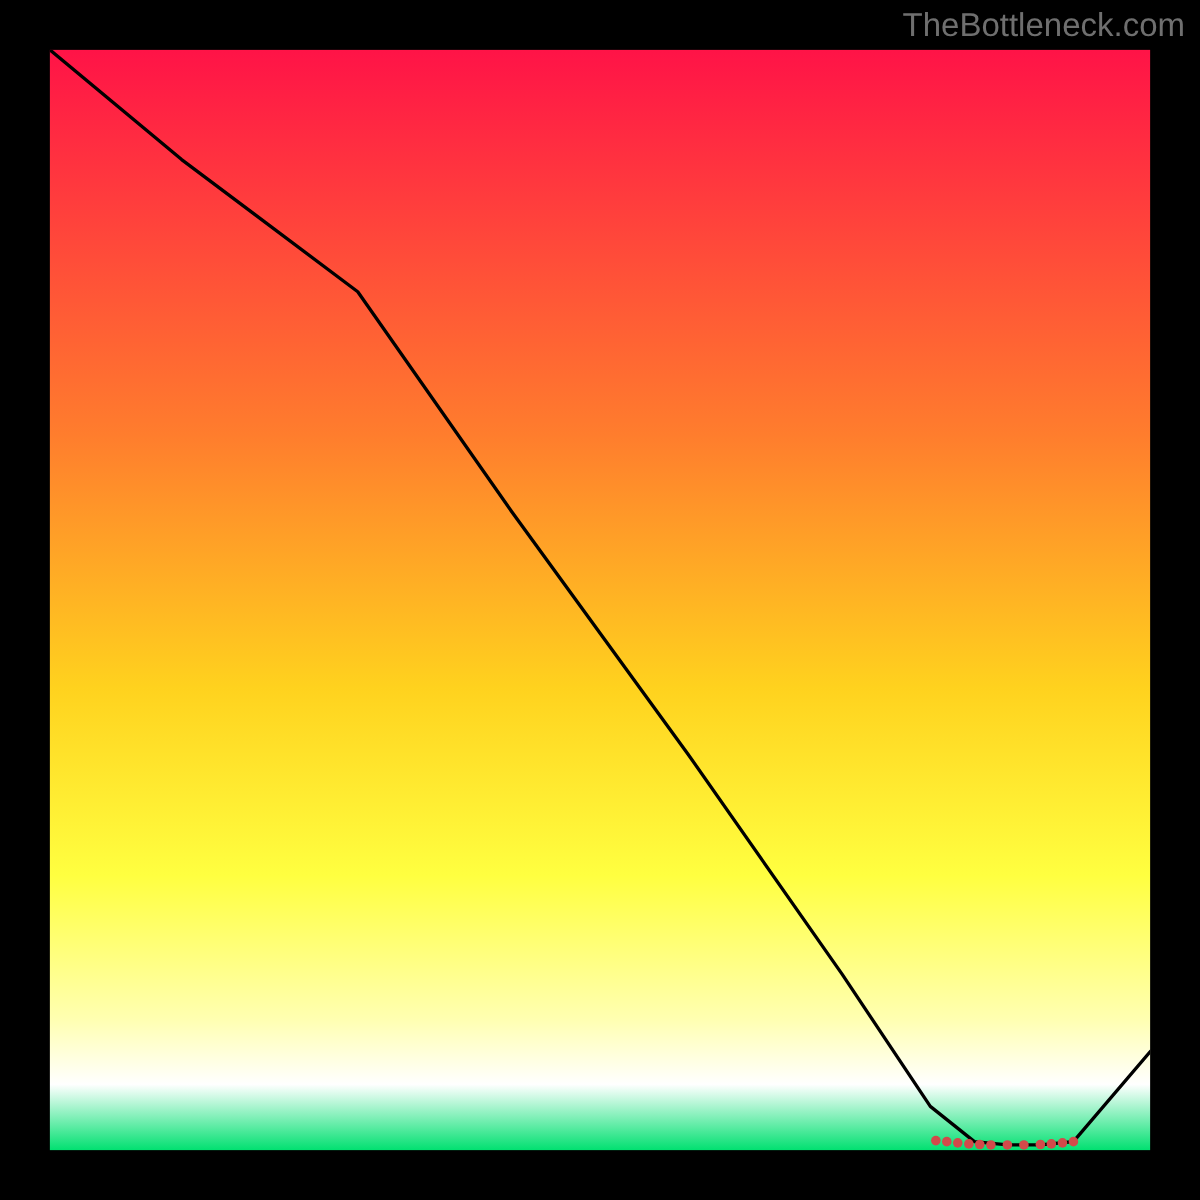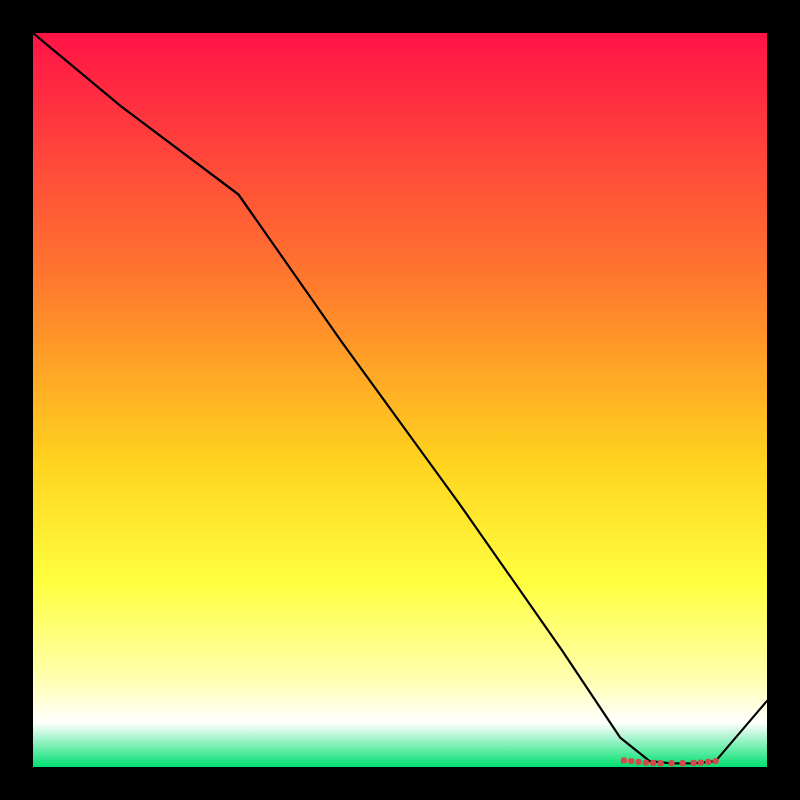--- a/index.html
+++ b/index.html
@@ -67,13 +67,14 @@
           <circle cx="638.6" cy="730.3" r="3.2" fill="#d24a4a"></circle>
           <circle cx="649.6" cy="730.3" r="3.2" fill="#d24a4a"></circle>
           <circle cx="660.6" cy="730.0" r="3.2" fill="#d24a4a"></circle>
           <circle cx="667.9" cy="729.6" r="3.2" fill="#d24a4a"></circle>
           <circle cx="675.3" cy="728.9" r="3.2" fill="#d24a4a"></circle>
           <circle cx="682.6" cy="728.1" r="3.2" fill="#d24a4a"></circle>
         </g>
     </svg>
   </div>
 
+  <div class="watermark">TheBottleneck.com</div>
 </div>
 
 </body></html>

